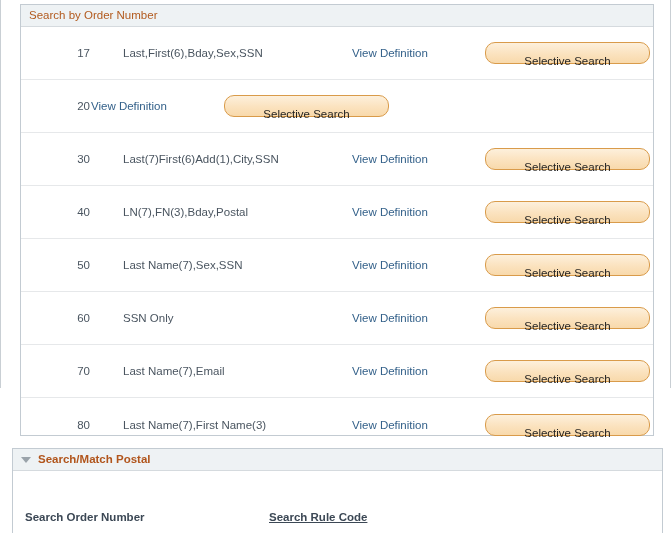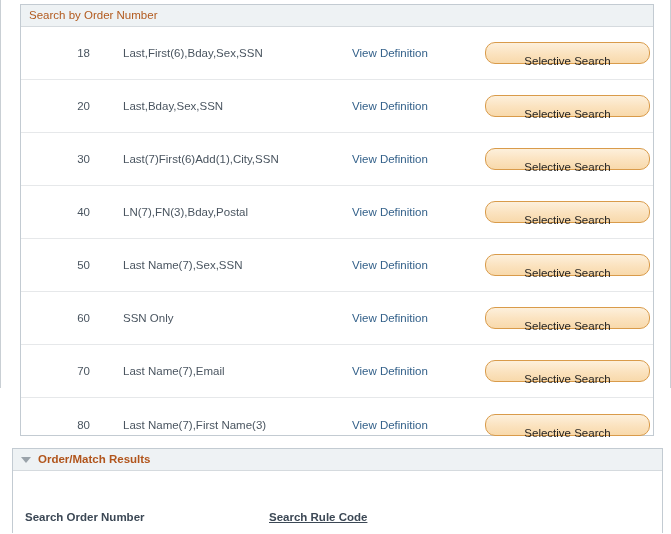--- a/index.html
+++ b/index.html
@@ -176,30 +176,29 @@
 <body>
 
 <div class="page">
 
   <section class="panel" id="panel-order">
     <div class="panel-header">
       <span class="panel-title">Search by Order Number</span>
     </div>
     <div class="rows" id="order-rows">
         <div class="row">
-          <span class="cell-num">18</span>
+          <span class="cell-num">17</span>
           <span class="cell-desc">Last,First(6),Bday,Sex,SSN</span>
           <span class="cell-link"><a class="link" href="#">View Definition</a></span>
           <span class="cell-btn">
             <button class="ss-button">Selective Search</button>
           </span>
         </div>
         <div class="row">
           <span class="cell-num">20</span>
-          <span class="cell-desc">Last,Bday,Sex,SSN</span>
           <span class="cell-link"><a class="link" href="#">View Definition</a></span>
           <span class="cell-btn">
             <button class="ss-button">Selective Search</button>
           </span>
         </div>
         <div class="row">
           <span class="cell-num">30</span>
           <span class="cell-desc">Last(7)First(6)Add(1),City,SSN</span>
           <span class="cell-link"><a class="link" href="#">View Definition</a></span>
           <span class="cell-btn">
@@ -245,21 +244,21 @@
           <span class="cell-btn">
             <button class="ss-button">Selective Search</button>
           </span>
         </div>
       </div>
   </section>
 
   <section class="panel" id="panel-results">
     <div class="panel-header">
       <span class="collapse-triangle"></span>
-      <span class="panel-title bold">Order/Match Results</span>
+      <span class="panel-title bold">Search/Match Postal</span>
     </div>
     <div class="results-body">
       <span class="field-label" id="lbl-search-order-number">Search Order Number</span>
       <span class="field-label" id="lbl-search-rule-code">Search Rule Code</span>
 
     </div>
   </section>
 
 </div>
 

